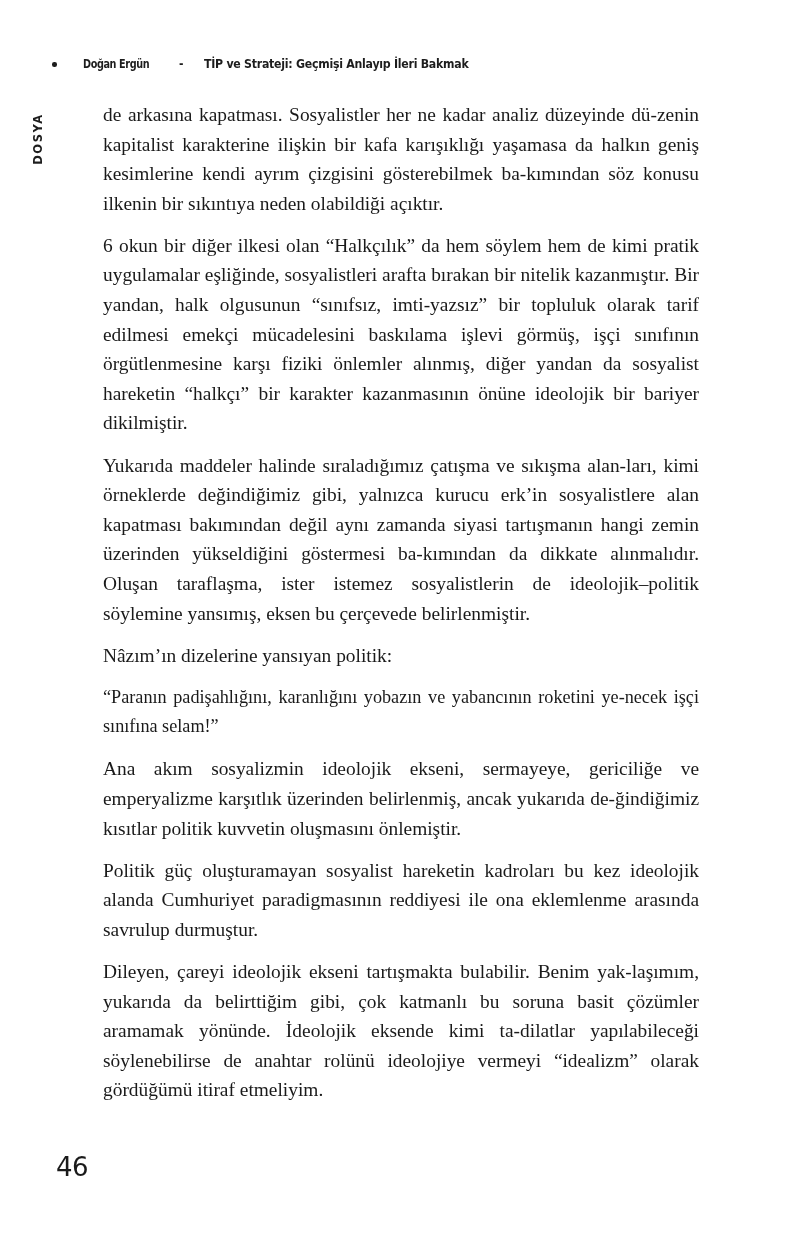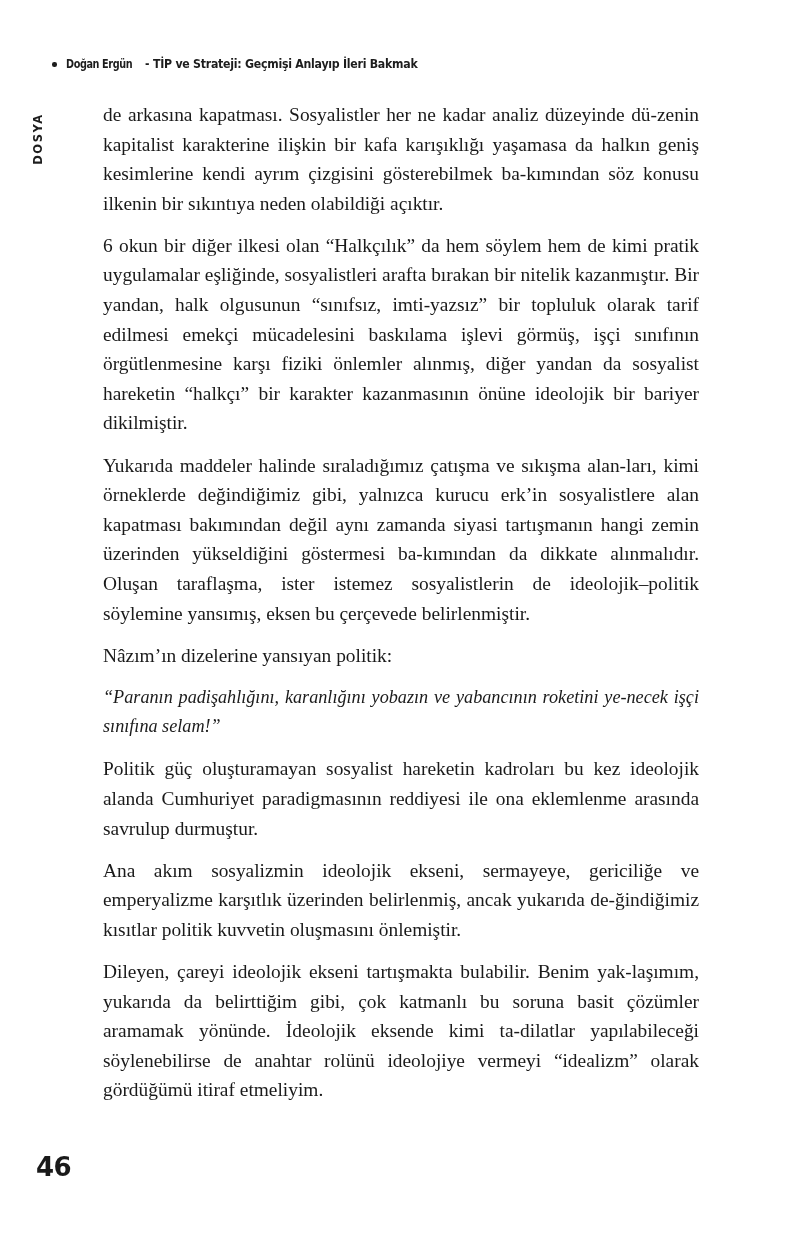--- a/index.html
+++ b/index.html
@@ -23,21 +23,21 @@
   }
 
   
   .running-head {
     position: absolute;
     left: 52px;
     top: 58px;
     width: 660px;
     display: flex;
     align-items: center;
-    gap: 9px;
+    gap: 26px;
     font-family: "DejaVu Sans", "Liberation Sans", sans-serif;
     font-size: 12.5px;
     line-height: 1;
     color: #1d1d1d;
     white-space: nowrap;
   }
   .head-bullet {
     width: 4.5px;
     height: 4.5px;
     border-radius: 50%;
@@ -108,38 +108,37 @@
     text-justify: inter-word;
     hyphens: manual;
     -webkit-hyphens: manual;
     color: #1a1a1a;
     font-family: "Liberation Serif", "DejaVu Serif", serif;
   }
   p.quote-par {
     margin: 0 0 12.5px 0;
     font-size: 18.2px;
     line-height: 29.6px;
-    font-style: italic;
     text-align: justify;
     text-align-last: left;
     color: #1a1a1a;
     font-family: "Liberation Serif", "DejaVu Serif", serif;
   }
   p.lead-in {
     text-align: left;
   }
 
   
   .folio {
     position: absolute;
-    left: 36px;
+    left: 56px;
     top: 1152px;
     font-family: "DejaVu Sans", "Liberation Sans", sans-serif;
     font-size: 26px;
-    font-weight: 700;
+    font-weight: 400;
     color: #1a1a1a;
     letter-spacing: -0.5px;
   }
 </style>
 </head>
 <body>
 
 <div class="page">
 
   <div class="running-head">
@@ -152,20 +151,20 @@
   <div class="section-tab">
     <span class="section-tab-label">DOSYA</span>
   </div>
 
   <div class="text-column">
     <p class="body-par">de arkasına kapatması. Sosyalistler her ne kadar analiz düzeyinde dü-zenin kapitalist karakterine ilişkin bir kafa karışıklığı yaşamasa da halkın geniş kesimlerine kendi ayrım çizgisini gösterebilmek ba-kımından söz konusu ilkenin bir sıkıntıya neden olabildiği açıktır.</p>
     <p class="body-par">6 okun bir diğer ilkesi olan “Halkçılık” da hem söylem hem de kimi pratik uygulamalar eşliğinde, sosyalistleri arafta bırakan bir nitelik kazanmıştır. Bir yandan, halk olgusunun “sınıfsız, imti-yazsız” bir topluluk olarak tarif edilmesi emekçi mücadelesini baskılama işlevi görmüş, işçi sınıfının örgütlenmesine karşı fiziki önlemler alınmış, diğer yandan da sosyalist hareketin “halkçı” bir karakter kazanmasının önüne ideolojik bir bariyer dikilmiştir.</p>
     <p class="body-par">Yukarıda maddeler halinde sıraladığımız çatışma ve sıkışma alan-ları, kimi örneklerde değindiğimiz gibi, yalnızca kurucu erk’in sosyalistlere alan kapatması bakımından değil aynı zamanda siyasi tartışmanın hangi zemin üzerinden yükseldiğini göstermesi ba-kımından da dikkate alınmalıdır. Oluşan taraflaşma, ister istemez sosyalistlerin de ideolojik–politik söylemine yansımış, eksen bu çerçevede belirlenmiştir.</p>
     <p class="body-par lead-in">Nâzım’ın dizelerine yansıyan politik:</p>
     <p class="quote-par">“Paranın padişahlığını, karanlığını yobazın ve yabancının roketini ye-necek işçi sınıfına selam!”</p>
+    <p class="body-par">Ana akım sosyalizmin ideolojik ekseni, sermayeye, gericiliğe ve emperyalizme karşıtlık üzerinden belirlenmiş, ancak yukarıda de-ğindiğimiz kısıtlar politik kuvvetin oluşmasını önlemiştir.</p>
     <p class="body-par">Politik güç oluşturamayan sosyalist hareketin kadroları bu kez ideolojik alanda Cumhuriyet paradigmasının reddiyesi ile ona eklemlenme arasında savrulup durmuştur.</p>
-    <p class="body-par">Ana akım sosyalizmin ideolojik ekseni, sermayeye, gericiliğe ve emperyalizme karşıtlık üzerinden belirlenmiş, ancak yukarıda de-ğindiğimiz kısıtlar politik kuvvetin oluşmasını önlemiştir.</p>
     <p class="body-par">Dileyen, çareyi ideolojik ekseni tartışmakta bulabilir. Benim yak-laşımım, yukarıda da belirttiğim gibi, çok katmanlı bu soruna basit çözümler aramamak yönünde. İdeolojik eksende kimi ta-dilatlar yapılabileceği söylenebilirse de anahtar rolünü ideolojiye vermeyi “idealizm” olarak gördüğümü itiraf etmeliyim.</p>
   </div>
 
   <div class="folio">46</div>
 
 </div>
 
 </body></html>

